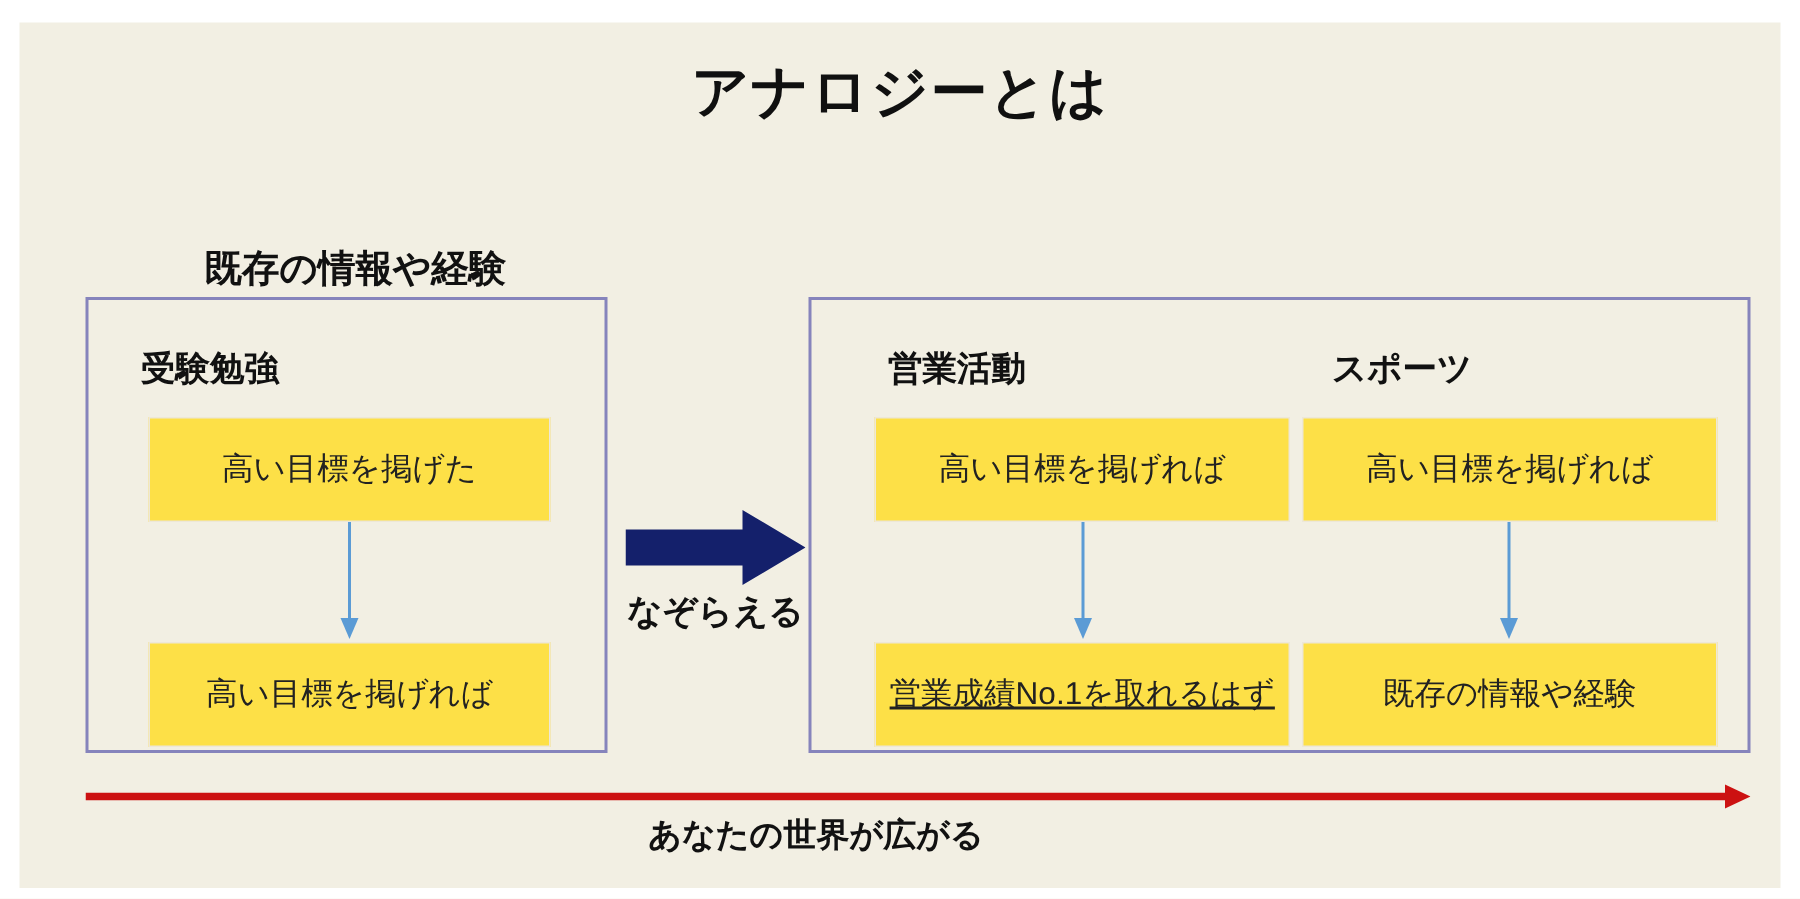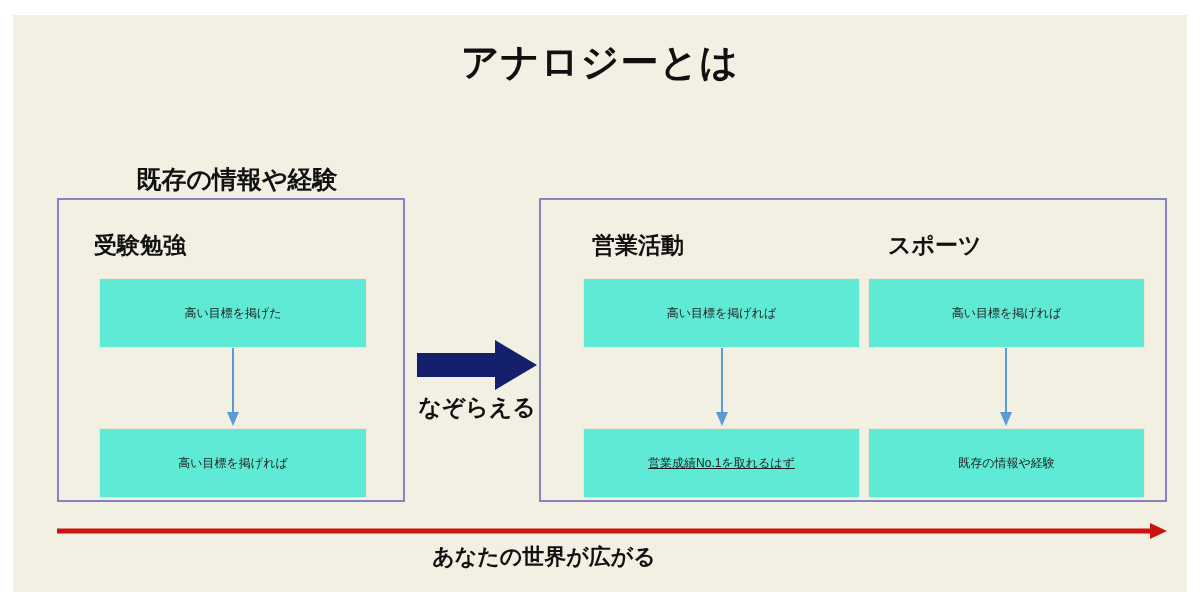--- a/index.html
+++ b/index.html
@@ -88,27 +88,27 @@
     white-space: nowrap;
     margin-left: 37px;
   }
   #title-exam   { left: 44px;  top: 219px; width: 348px; }
   #title-sales  { left: 542px; top: 219px; width: 300px; }
   #title-sports { left: 838px; top: 219px; width: 300px; }
 
   
   .content-box {
     position: absolute;
-    background: #5eead4;
+    background: #fde047;
     border: 1px solid #EDE7D8;
     box-sizing: border-box;
     display: flex;
     align-items: center;
     justify-content: center;
-    font-size: 12px;
+    font-size: 21px;
     color: #222222;
     text-align: center;
     line-height: 1.2;
   }
   #box-exam-top    { left: 86px;  top: 263px; width: 268px; height: 70px; }
   #box-exam-bottom { left: 86px;  top: 413px; width: 268px; height: 70px; }
   #box-sales-top    { left: 570px; top: 263px; width: 277px; height: 70px; }
   #box-sales-bottom { left: 570px; top: 413px; width: 277px; height: 70px; text-decoration: underline; }
   #box-sports-top    { left: 855px; top: 263px; width: 277px; height: 70px; }
   #box-sports-bottom { left: 855px; top: 413px; width: 277px; height: 70px; }

